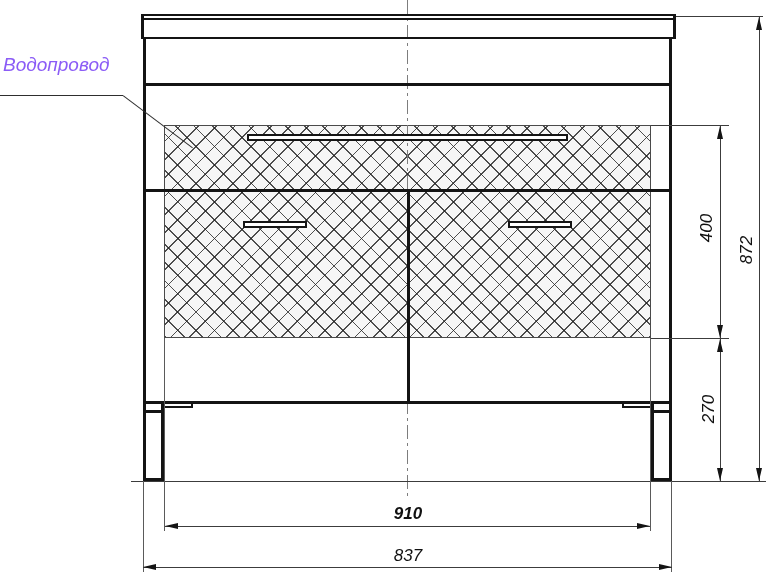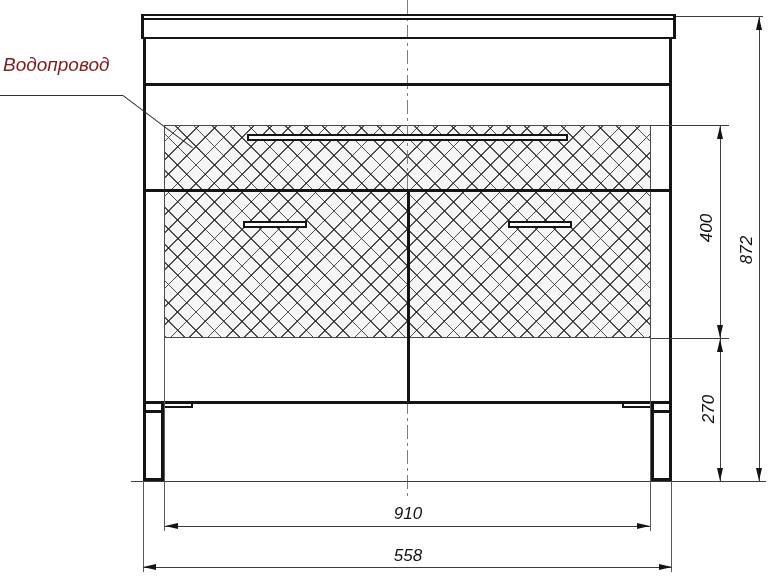--- a/index.html
+++ b/index.html
@@ -33,21 +33,21 @@
   .ar-down  { border-width:13px 3px 0 3px; border-color:#141414 transparent transparent transparent; }
   .ar-left  { border-width:3px 13px 3px 0; border-color:transparent #141414 transparent transparent; }
   .ar-right { border-width:3px 0 3px 13px; border-color:transparent transparent transparent #141414; }
   .dim {
     position:absolute; width:80px; height:20px; line-height:20px;
     font-style:italic; font-size:17px; color:#111; text-align:center;
   }
   .dim.rot { transform:rotate(-90deg); }
   .callout-text {
     position:absolute; font-style:italic; font-size:19px; line-height:19px;
-    color:#7f1d1d; white-space:nowrap;
+    color:#8b5cf6; white-space:nowrap;
   }
   .leader-diag {
     position:absolute; height:1.4px; background:#2e2e2e;
     transform-origin:0 50%; transform:rotate(37deg);
   }
 </style>
 </head>
 <body>
 
 <div id="canvas">
@@ -108,20 +108,20 @@
   <div class="ar ar-up" style="left:756px; top:17px;"></div>
   <div class="ar ar-down" style="left:756px; top:468px;"></div>
   <div class="ar ar-left" style="left:165px; top:523px;"></div>
   <div class="ar ar-right" style="left:637px; top:523px;"></div>
   <div class="ar ar-left" style="left:143px; top:564px;"></div>
   <div class="ar ar-right" style="left:659px; top:564px;"></div>
 
   <div class="dim rot" style="left:667px; top:218px;">400</div>
   <div class="dim rot" style="left:707px; top:240px;">872</div>
   <div class="dim rot" style="left:669px; top:399px;">270</div>
-  <div class="dim" style="left:368px; top:504px;">910</div>
-  <div class="dim" style="left:368px; top:546px;">558</div>
+  <div class="dim" style="left:368px; top:504px;font-weight:bold;">910</div>
+  <div class="dim" style="left:368px; top:546px;">837</div>
 
   <div class="callout-text" style="left:3px; top:55px;">Водопровод</div>
   <div class="thin" style="left:0; top:95px; width:123px; height:1.4px; background:#2e2e2e;"></div>
   <div class="leader-diag" style="left:123px; top:95px; width:87px;"></div>
 
 </div>
 
 </body></html>

